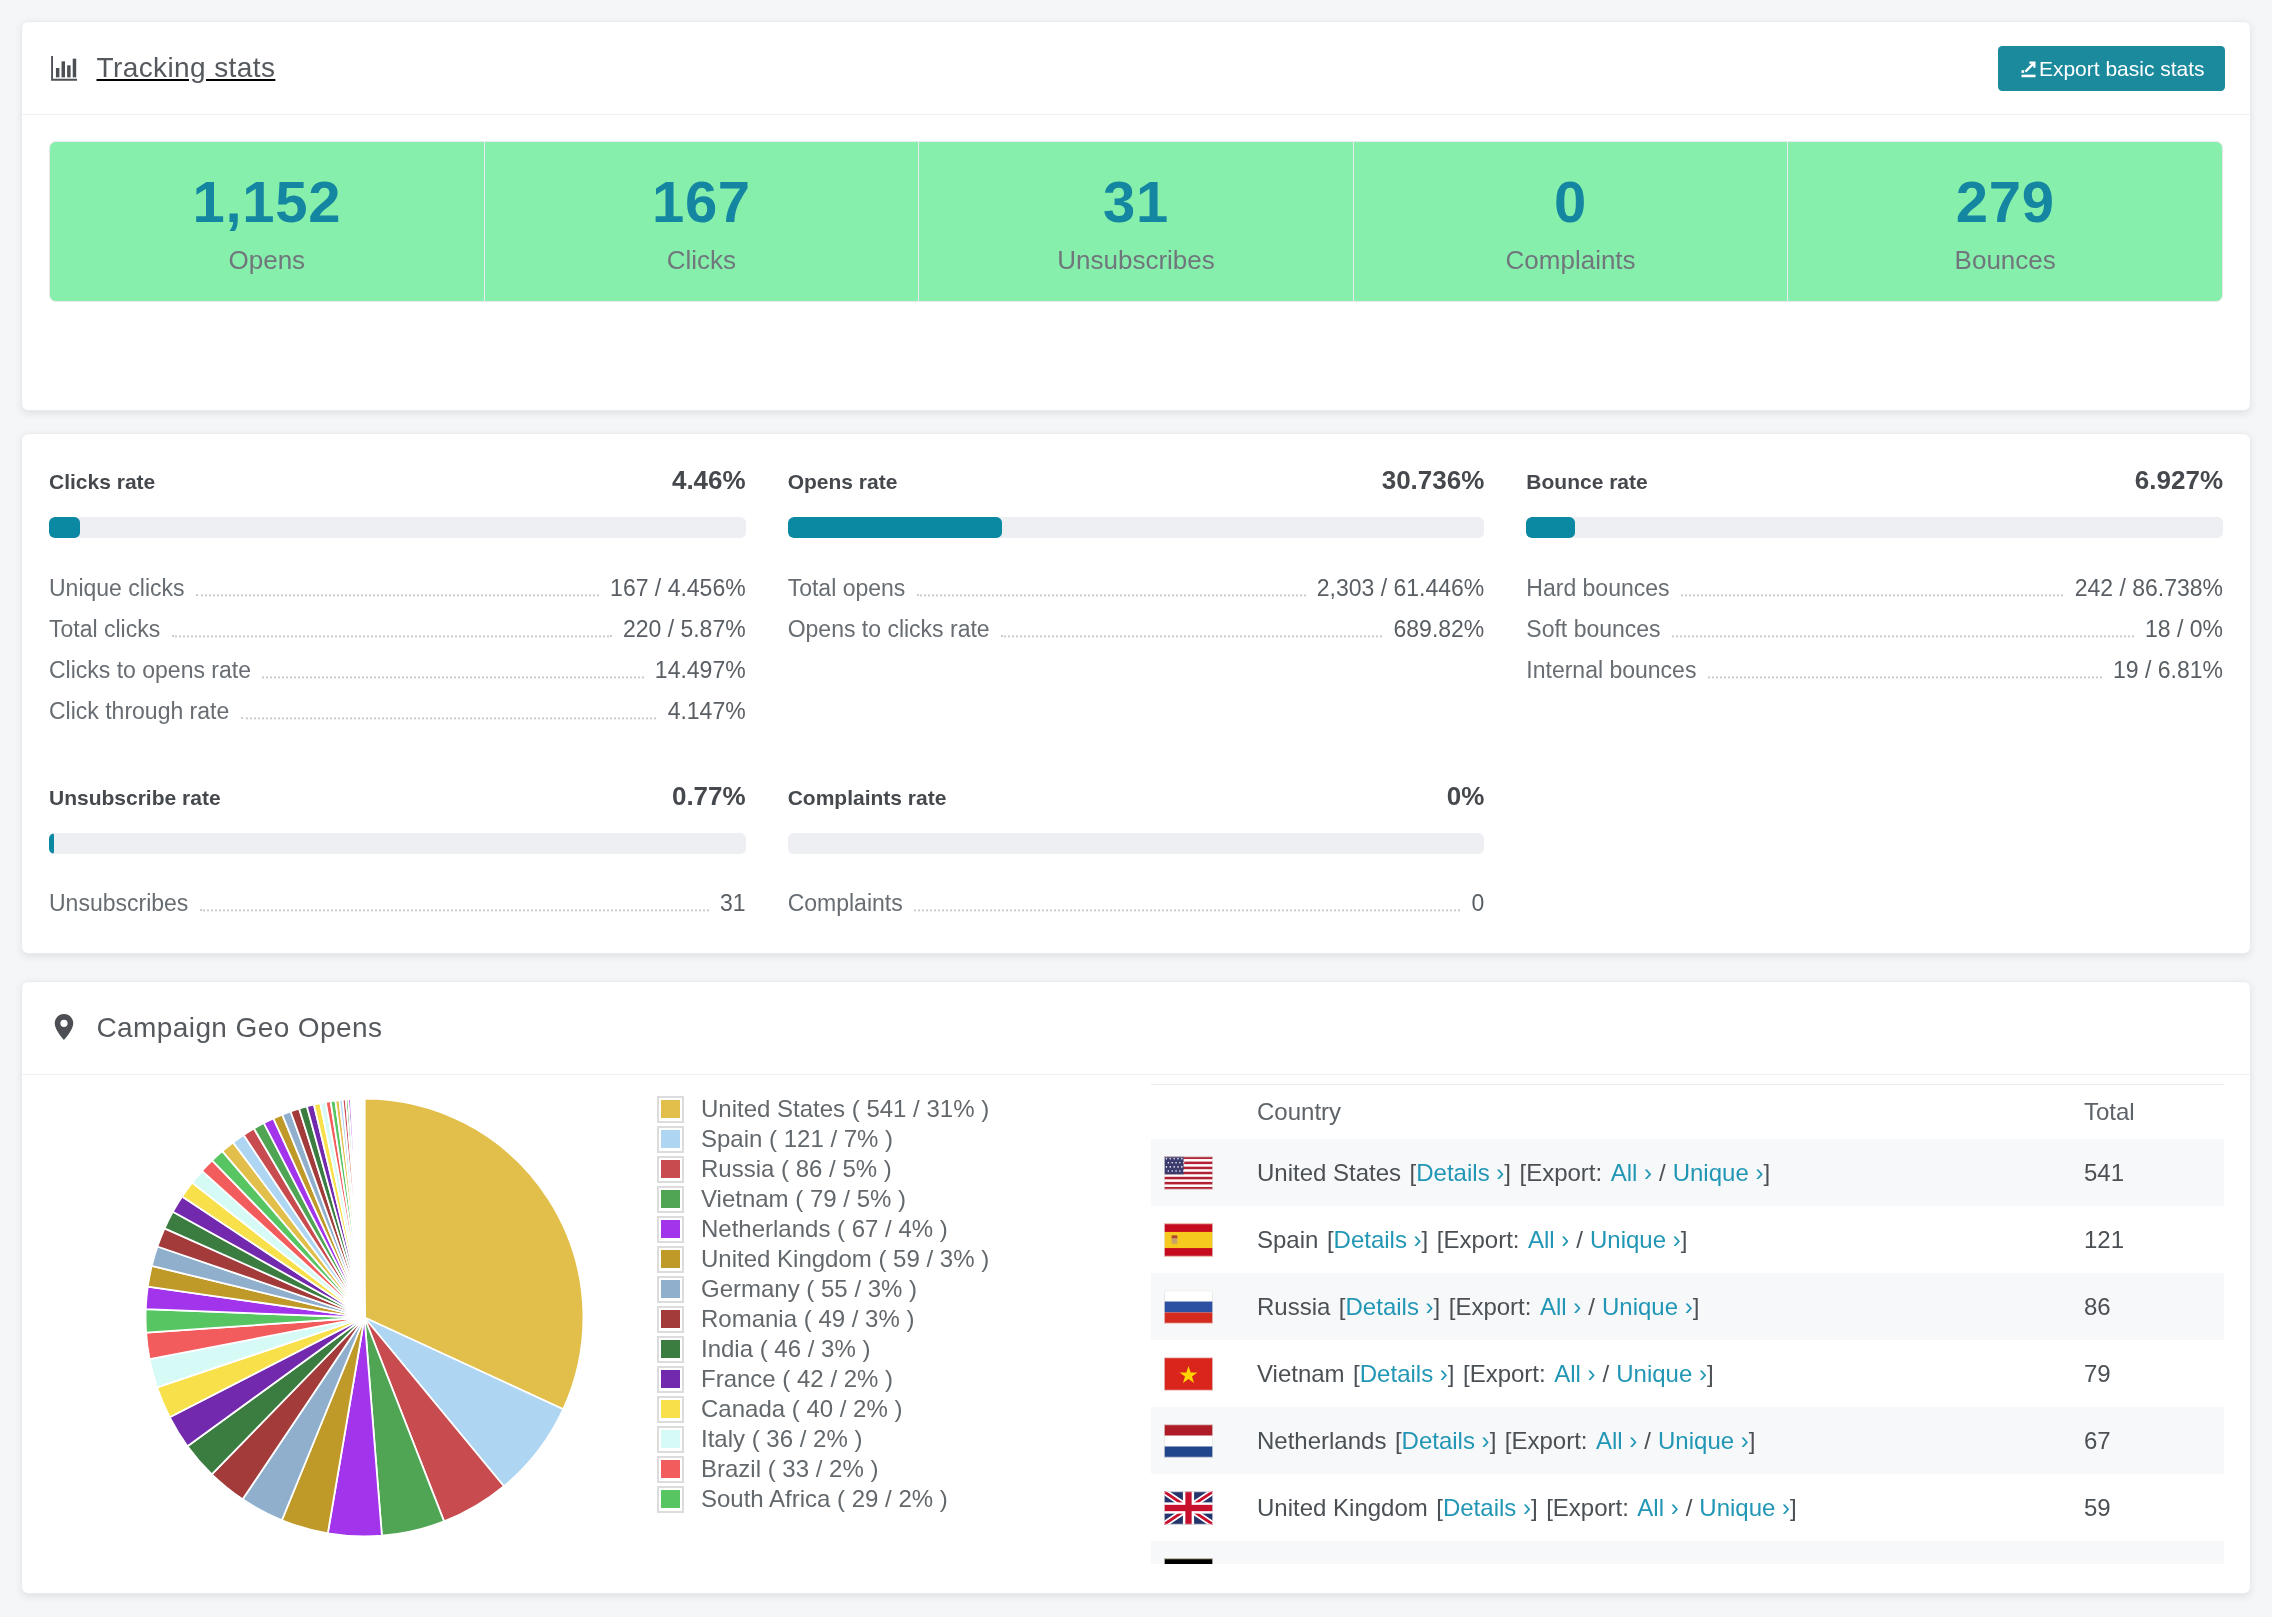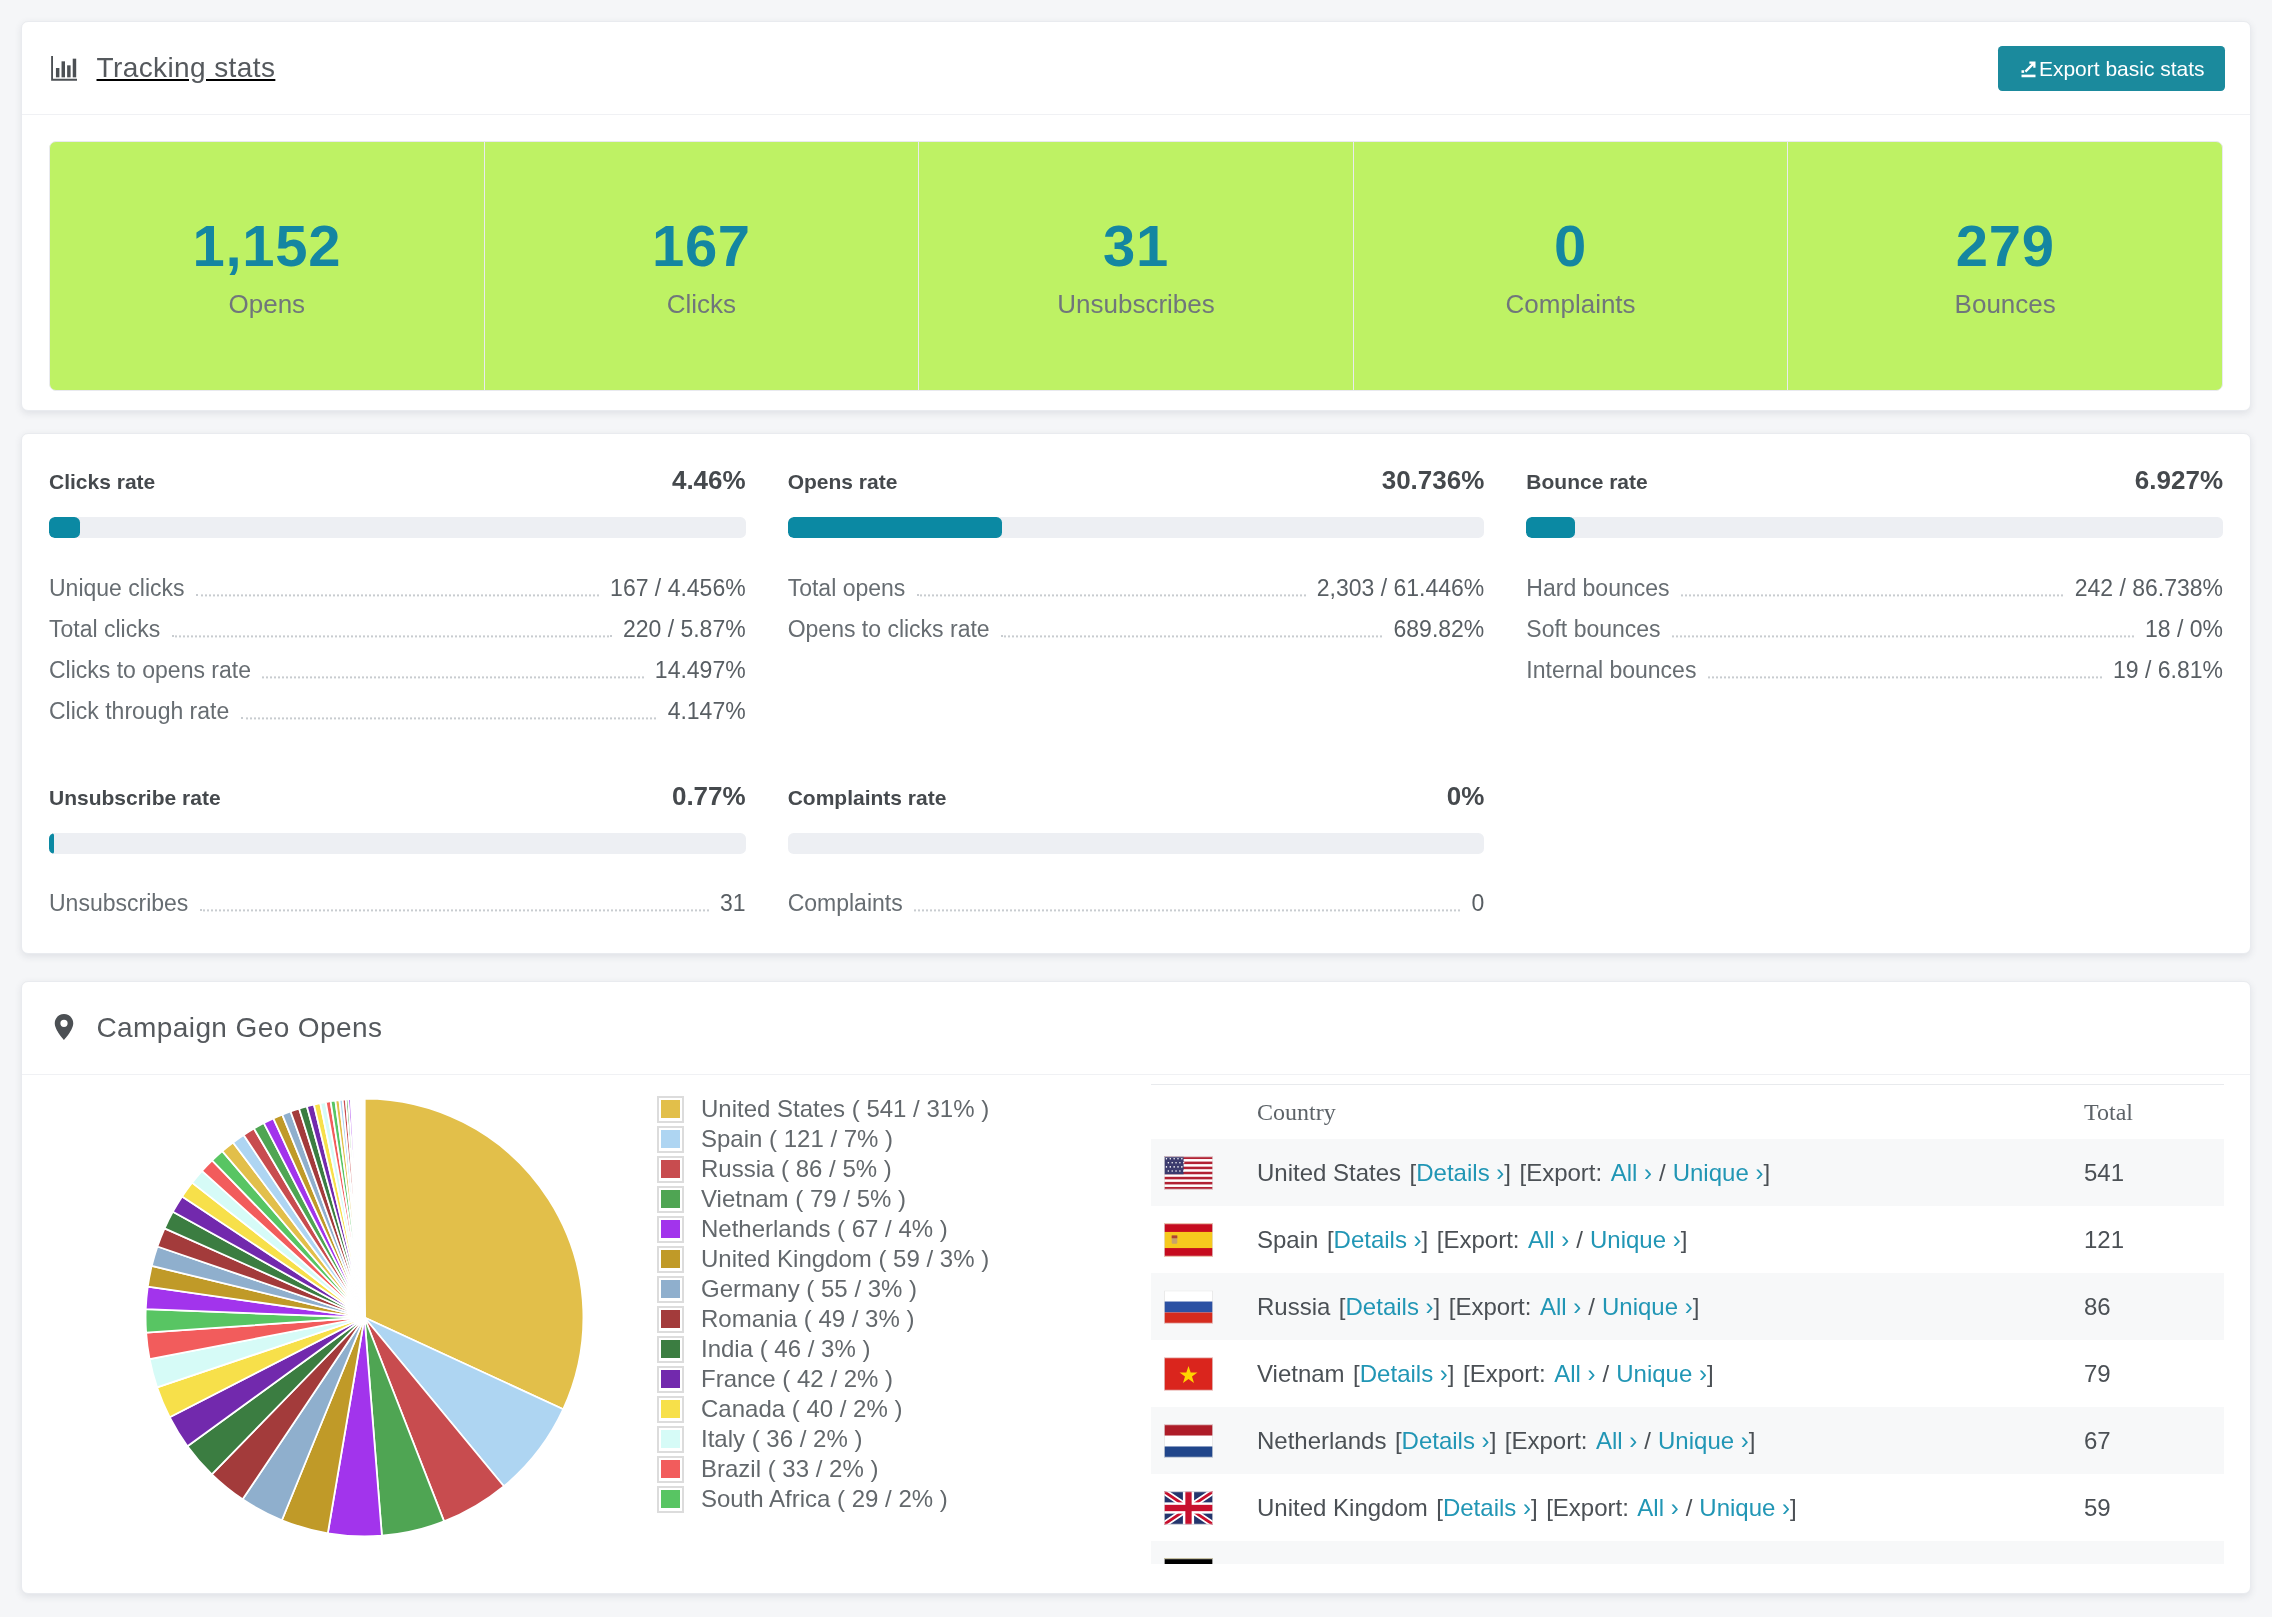--- a/index.html
+++ b/index.html
@@ -10,21 +10,21 @@
   #card-geo { top:981px; height:613px; overflow:hidden; }
 
   .card-head { position:relative; height:93px; border-bottom:1.4px solid #f0f1f4; display:flex; align-items:center; padding:0 27px; }
   .card-title { font-size:28px; color:#55595d; letter-spacing:0.4px; display:flex; align-items:center; gap:15.5px; }
   .head-icon { width:32px; height:32px; flex:0 0 auto; }
 
   .export-btn { position:absolute; right:25.4px; top:24px; height:45px; background:#1b8a9d; color:#ffffff; font-size:21px; border:none; border-radius:4.2px; padding:0 20px; display:flex; align-items:center; cursor:pointer; font-family:inherit; }
   .export-btn svg { width:21px; height:21px; }
 
   
-  .stats-row { position:absolute; left:27px; right:27px; top:119px; height:250px; border:1.4px solid #e9eaef; border-radius:7px; display:flex; background:#bef264; }
+  .stats-row { position:absolute; left:27px; right:27px; top:119px; height:161px; border:1.4px solid #e9eaef; border-radius:7px; display:flex; background:#86efac; }
   .stat-box { flex:1; display:flex; flex-direction:column; align-items:center; justify-content:center; }
   .stat-box + .stat-box { border-left:1.4px solid #e9eaef; }
   .stat-value { font-size:58px; font-weight:bold; color:#1486a1; letter-spacing:0.7px; }
   .stat-label { font-size:26px; color:#70767b; margin-top:10px; }
 
   
   #rates-grid { padding:31px 27px 0 27px; display:grid; grid-template-columns:1fr 1fr 1fr; column-gap:42px; row-gap:56px; }
   .rate-head { display:flex; justify-content:space-between; align-items:baseline; }
   .rate-title { font-size:21px; font-weight:bold; color:#45494d; }
   .rate-value { font-size:26px; font-weight:bold; color:#45494d; }
@@ -38,21 +38,21 @@
 
   
   #pie-wrap { position:absolute; left:113px; top:106px; width:459px; height:459px; }
   #legend { position:absolute; left:635px; top:112px; list-style:none; }
   #legend li { display:flex; align-items:center; height:30px; }
   .swatch-outer { width:27px; height:27px; border:2.1px solid #dcdcdc; background:#fff; display:flex; align-items:center; justify-content:center; margin-right:17px; flex:0 0 auto; }
   .swatch-inner { width:18.4px; height:18.4px; display:block; }
   .legend-label { font-size:24px; color:#63686c; white-space:nowrap; }
 
   #geo-table { position:absolute; left:1129px; width:1073px; top:102px; height:480px; overflow:hidden; border-top:1.4px solid #e8eaed; }
-  .geo-header { position:relative; height:54px;font-family:Liberation Serif, serif; }
+  .geo-header { position:relative; height:54px; }
   .geo-header span { position:absolute; top:50%; transform:translateY(-50%); font-size:24px; color:#5d6368; }
   .geo-th-country { left:106px; }
   .geo-th-total { left:933px; }
   .geo-row { position:relative; height:67px; }
   .geo-row.alt { background:#f7f8f9; }
   .geo-flag { position:absolute; left:12.7px; top:50%; transform:translateY(-50%); width:49px; height:33px; line-height:0; }
   .geo-flag svg { width:49px; height:33px; display:block; }
   .geo-cells { position:absolute; left:106px; top:50%; transform:translateY(-50%); font-size:24px; color:#4b5055; white-space:nowrap; }
   .geo-cells a { color:#2196b5; text-decoration:none; }
   .geo-total { position:absolute; left:933px; top:50%; transform:translateY(-50%); font-size:24px; color:#4b5055; }

